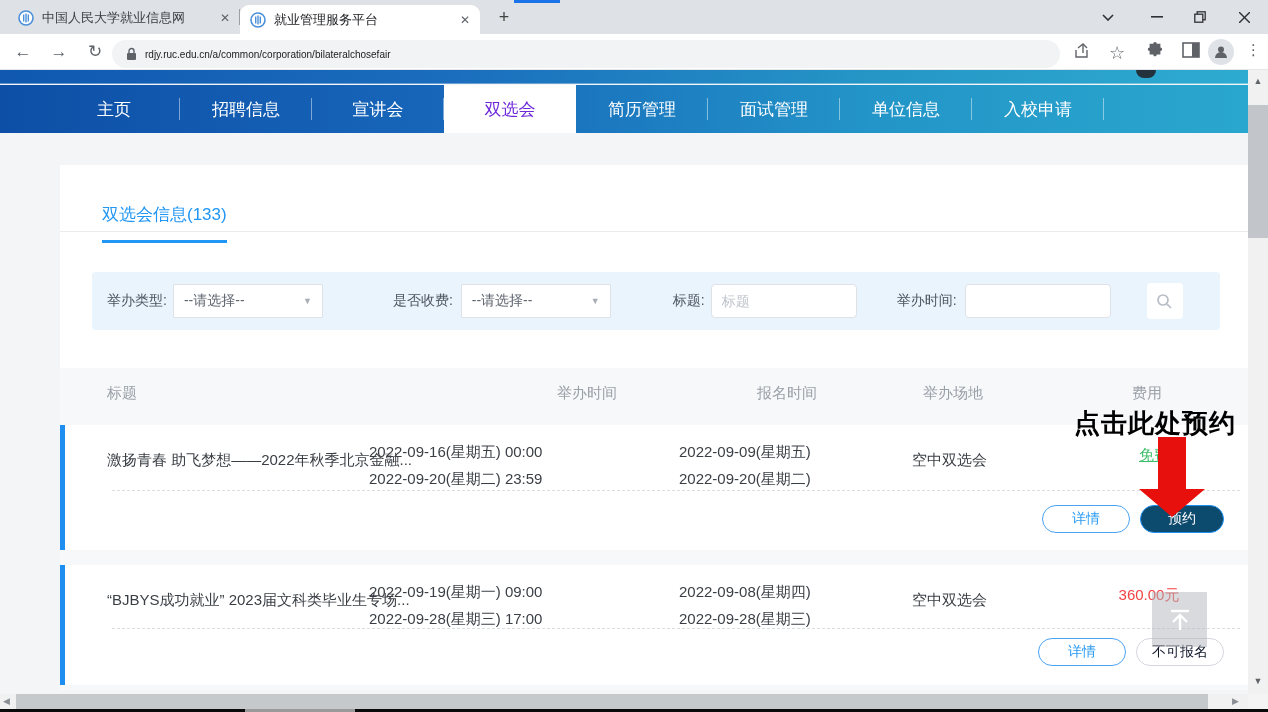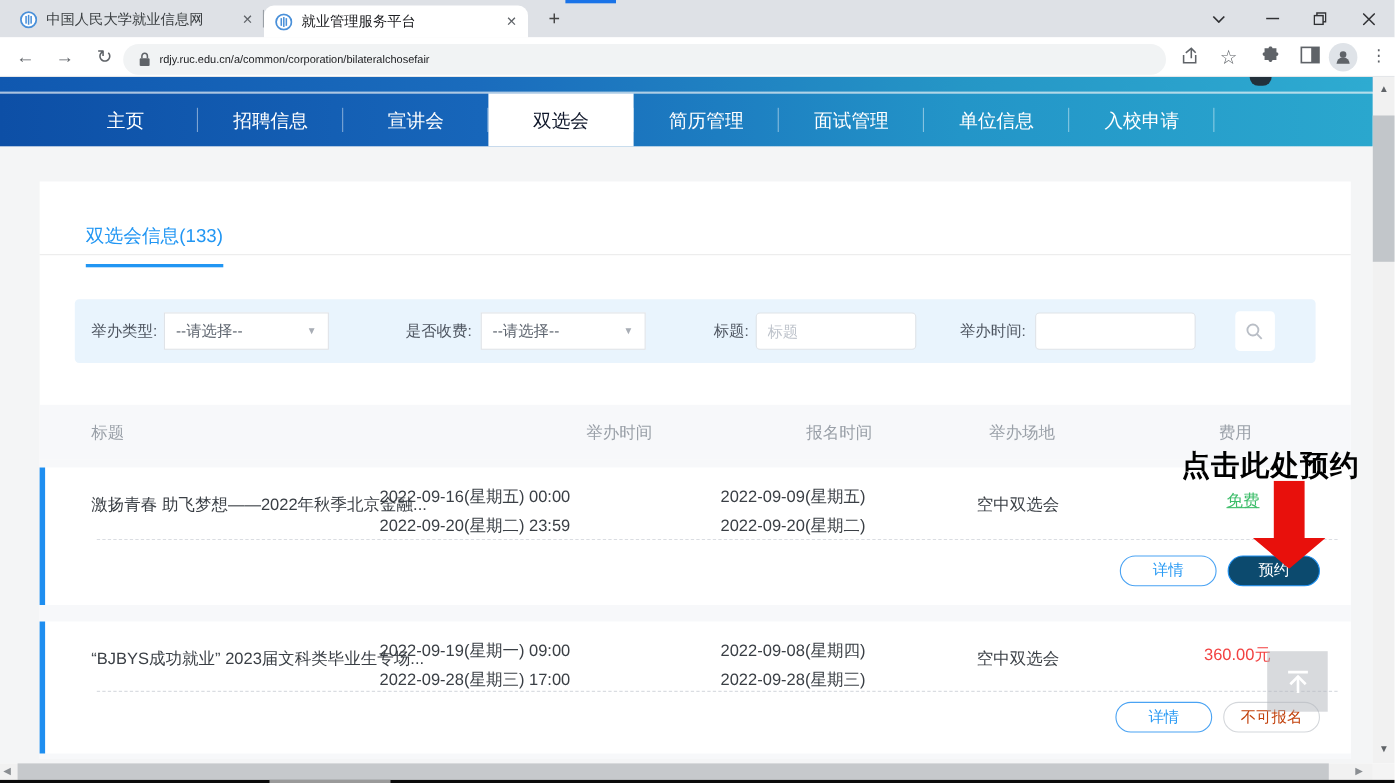--- a/index.html
+++ b/index.html
@@ -30,23 +30,23 @@
   
   .page { position:absolute; left:0; top:70px; width:1248px; height:624px; background:#f4f5f6; }
   .banner { position:absolute; left:0; top:0; width:1248px; height:14px;
             background:linear-gradient(90deg,#1058b0,#1a6cbd 35%,#2596c6 70%,#2eabd1);
             border-bottom:1px solid rgba(255,255,255,.35); }
   .banner-avatar { position:absolute; left:1136px; top:0; width:20px; height:8px; background:#22313b; border-radius:0 0 10px 10px; }
   .mainnav { position:absolute; left:0; top:15px; width:1248px; height:48px; display:flex; padding-left:48px;
              background:linear-gradient(90deg,#0d4fa6,#1766ba 35%,#2395c8 70%,#2aa7ce); }
   .nav-item { width:132px; height:48px; display:flex; align-items:center; justify-content:center; color:#fff; font-size:17px; position:relative; cursor:pointer; }
   .nav-item:after { content:""; position:absolute; right:0; top:13px; width:1px; height:22px; background:rgba(255,255,255,.45); }
-  .nav-item.active { background:#fff; color:#0f172a; }
-
-  .card { position:absolute; left:36px; top:95px; width:1192px; height:525px; background:#fff; }
+  .nav-item.active { background:#fff; color:#6d28d9; }
+
+  .card { position:absolute; left:60px; top:95px; width:1192px; height:525px; background:#fff; }
   .ctabs { position:absolute; left:42px; top:38px; display:flex; gap:50px; font-size:17px; }
   .ctab { color:#333; padding-bottom:14px; cursor:pointer; }
   .ctab.active { color:#2196f3; border-bottom:3px solid #2196f3; }
   .ctab-line { position:absolute; left:0; top:66px; width:1192px; height:1px; background:#ececec; }
 
   .filterbar { position:absolute; left:32px; top:107px; width:1128px; height:58px; background:#e9f4fd; border-radius:4px;
                display:flex; align-items:center; font-size:14px; color:#4e5560; }
   .f-label { white-space:nowrap; }
   .f-select { width:150px; height:34px; background:#fff; border:1px solid #dfe3e8; border-radius:0;
               display:flex; align-items:center; justify-content:space-between; padding:12px 10px; color:#5f6670; cursor:pointer; }
@@ -64,21 +64,21 @@
   .row-accent { position:absolute; left:0; top:0; width:5px; height:100%; background:#1e8ef0; }
   .cell { position:absolute; line-height:27px; white-space:nowrap; }
   .fee { position:absolute; transform:translateX(-50%); }
   .fee-free { color:#3dbd6a; }
   .fee-paid { color:#f24242;text-align:right; }
   .dash { position:absolute; left:52px; width:1128px; border-top:1px dashed #dadde2; }
   .btnrow { position:absolute; right:28px; display:flex; gap:10px; }
   .pill { height:28px; border-radius:14px; font-size:14px; display:flex; align-items:center; justify-content:center; cursor:pointer; background:#fff; }
   .pill.detail { width:88px; border:1px solid #4aa3f3; color:#2b9bf4; }
   .pill.primary { width:84px; border:1px solid #1e90f2; background:#0c4a6e; color:#fff; }
-  .pill.disabled { width:88px; border:1px solid #d4d7db; color:#c2410c; }
+  .pill.disabled { width:88px; border:1px solid #d4d7db; color:#0f172a; }
 
   .backtop { position:absolute; left:1152px; top:522px; width:55px; height:55px; background:rgba(178,182,188,.5); display:flex; align-items:center; justify-content:center; z-index:5; cursor:pointer; }
 
   .annot-text { position:absolute; left:1074px; top:336px; font-size:26px; font-weight:700; color:#000; letter-spacing:1px; z-index:8; white-space:nowrap; }
   .annot-arrow { position:absolute; left:1139px; top:367px; z-index:8; }
 
   
   .vscroll { position:absolute; left:1248px; top:70px; width:20px; height:624px; background:#f1f1f1; }
   .vthumb { position:absolute; left:0; top:35px; width:20px; height:133px; background:#c2c6ca; }
   .varrow { position:absolute; left:0; width:20px; text-align:center; font-size:9px; color:#606468; }

